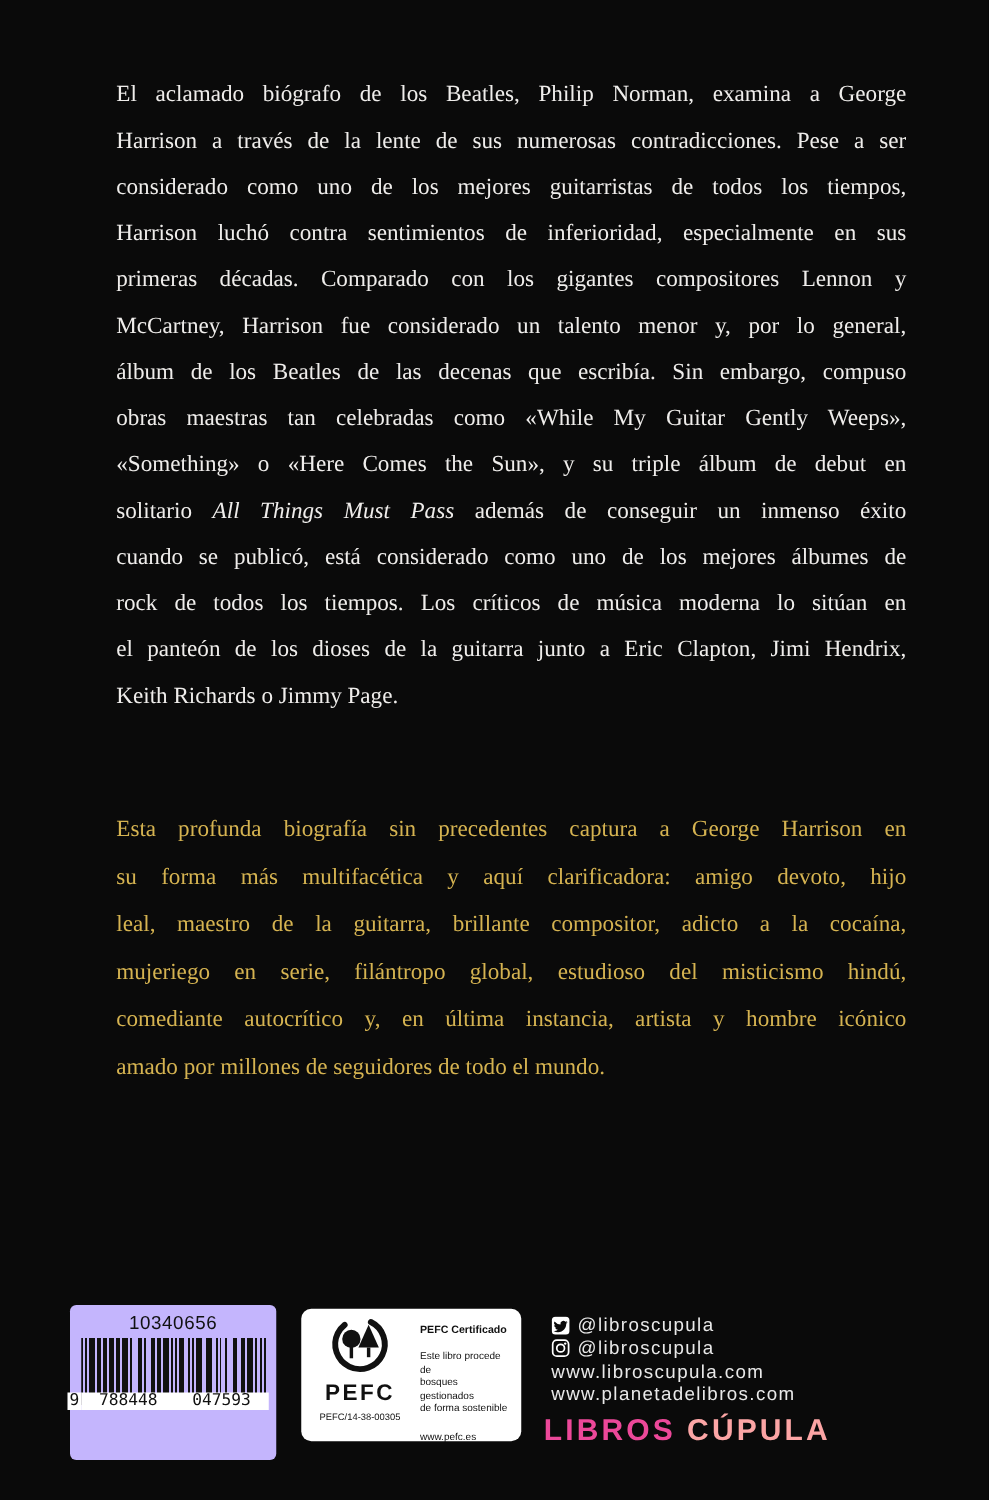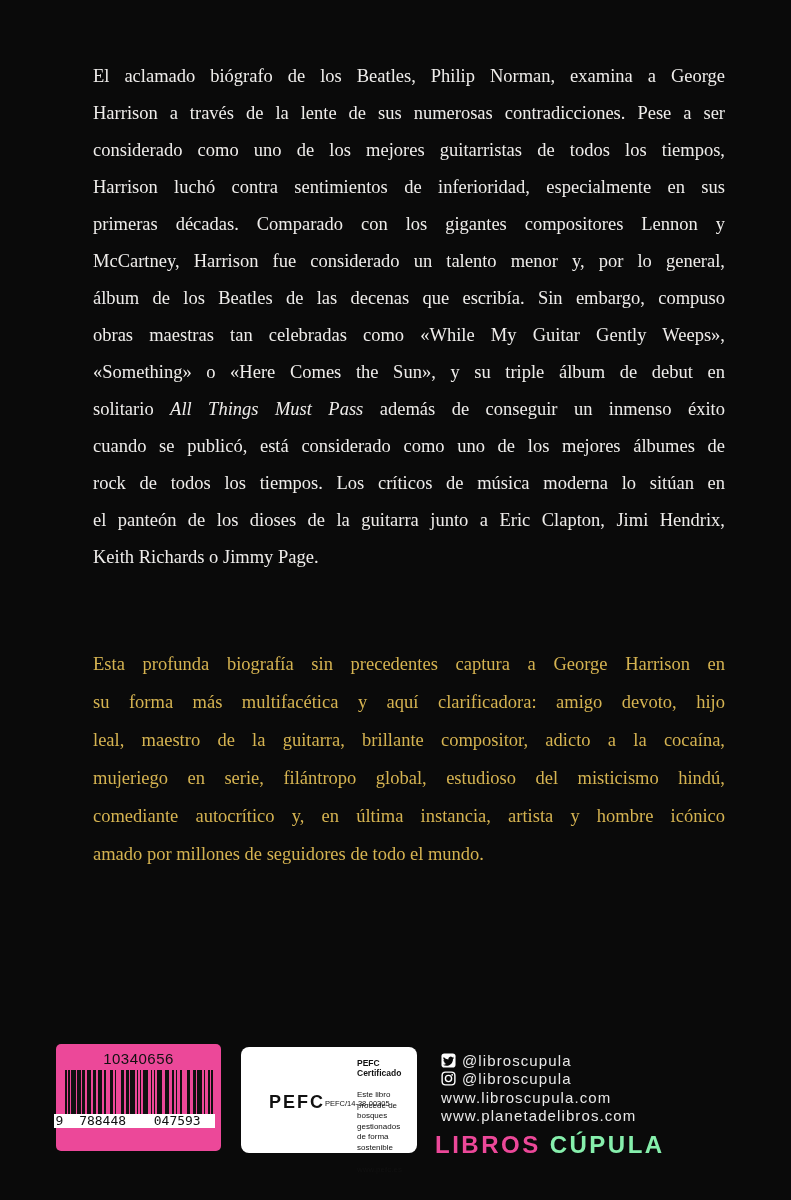--- a/index.html
+++ b/index.html
@@ -16,22 +16,22 @@
   .textblock > div {
     font-size:18.5px; line-height:37px; height:37px;
     text-align:justify; text-align-last:justify;
   }
   #highlight > div { line-height:38px; height:38px; }
   .textblock > div.last { text-align-last:left; }
   .textblock i { font-style:italic; }
 
   
   .barcode-box {
-    position:absolute; left:56px; top:1044px; width:165px; height:107px;
-    background:#ec4899; border-radius:5px; color:#111;
+    position:absolute; left:56px; top:1044px; width:165px; height:124px;
+    background:#c4b5fd; border-radius:5px; color:#111;
     font-family:"Liberation Sans","DejaVu Sans",sans-serif;
   }
   .bc-top { text-align:center; font-size:15px; padding-top:6px; letter-spacing:.5px; }
   .bc-bars { display:block; margin:3px auto 0; width:148px; height:54px; }
   .bc-digits {
     position:relative; display:flex; align-items:flex-end;
     width:152px; margin:-10px auto 0;
     font-family:"DejaVu Sans Mono",monospace; font-size:13px; line-height:14px;
   }
   .bc-digits span { background:#ffffff; padding:0 2px; }
@@ -39,21 +39,21 @@
   .bc-g1 { flex:1; text-align:center; }
   .bc-g2 { flex:1; text-align:center; }
 
   
   .pefc-box {
     position:absolute; left:241px; top:1047px; width:176px; height:106px;
     background:#ffffff; border-radius:8px; color:#111;
     font-family:"Liberation Sans","DejaVu Sans",sans-serif;
     display:flex; box-sizing:border-box; padding:6px 7px 5px 7px;
   }
-  .pefc-left { width:80px; display:flex; flex-direction:row; align-items:center;margin-left:21px; }
+  .pefc-left { width:80px; display:flex; flex-direction:column; align-items:center; }
   .pefc-left svg { width:52px; height:50px; }
   .pefc-word { font-weight:bold; font-size:18px; letter-spacing:2px; line-height:1; margin-top:2px; }
   .pefc-code { font-size:7.5px; margin-top:6px; white-space:nowrap; }
   .pefc-right { flex:1; padding-left:8px; padding-top:5px; }
   .pefc-title { font-size:8.5px; font-weight:bold; }
   .pefc-desc  { font-size:8px; line-height:10.5px; margin-top:12px; }
   .pefc-url   { font-size:8px; margin-top:12px; }
 
   
   .social {
@@ -184,16 +184,16 @@
     </div>
     <div class="social-row">
       <span>www.libroscupula.com</span>
     </div>
     <div class="social-row">
       <span>www.planetadelibros.com</span>
     </div>
   </div>
 
   <div class="publisher">
-    <span class="p1" style="color: #ec4899;">LIBROS</span><span class="p2" style="color: #86efac;">CÚPULA</span>
+    <span class="p1" style="color: #ec4899;">LIBROS</span><span class="p2" style="color: #fca5a5;">CÚPULA</span>
   </div>
 
 </div>
 
 </body></html>

